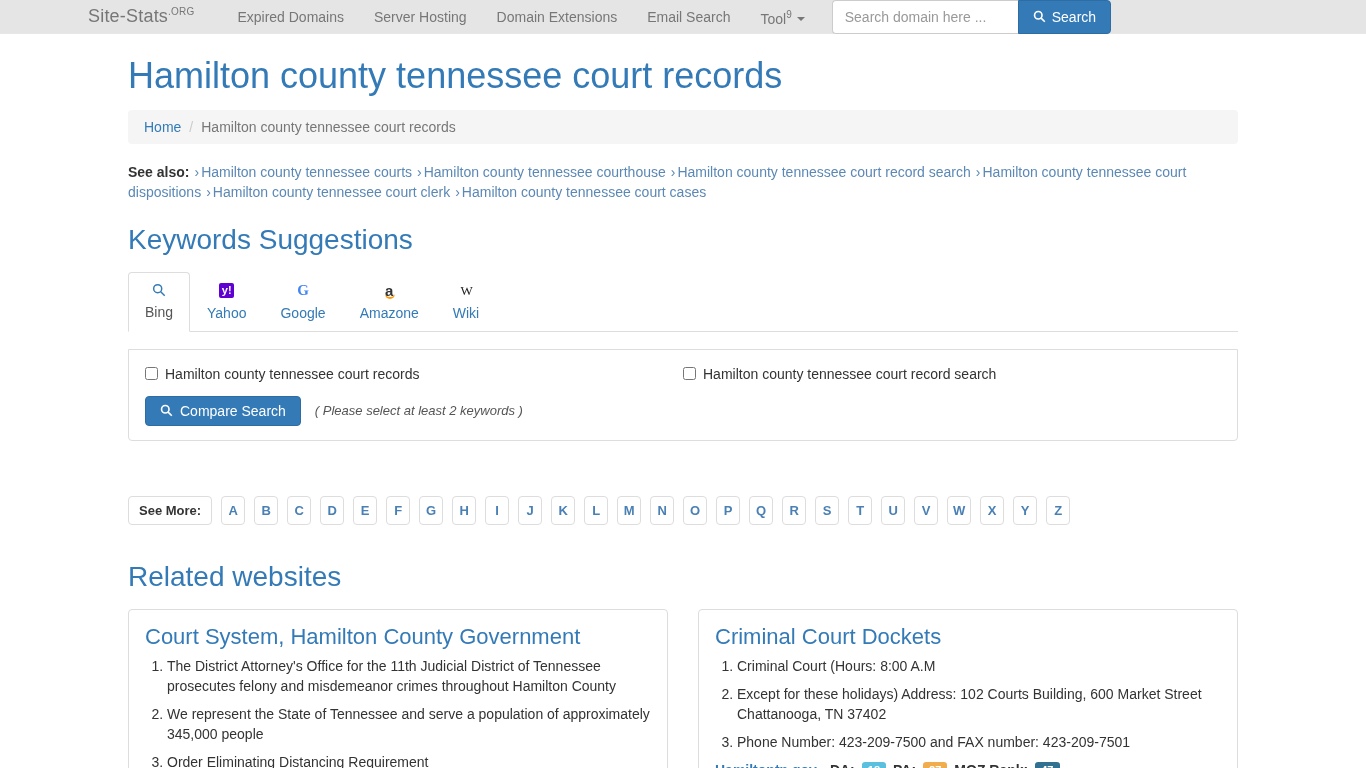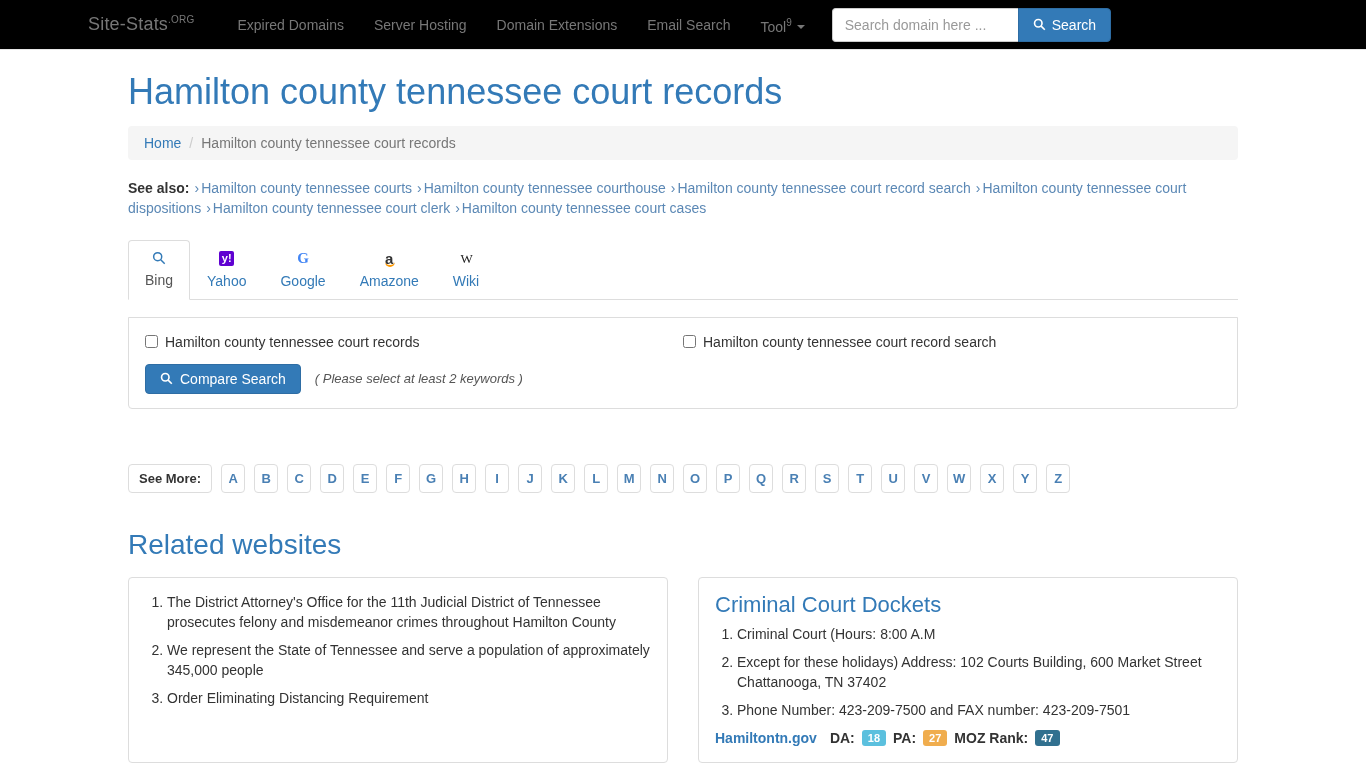--- a/index.html
+++ b/index.html
@@ -8,22 +8,22 @@
     margin: 0; padding: 0;
     width: 1366px; height: 768px;
     background: #ffffff;
     font-family: "Liberation Sans", sans-serif;
     color: #333333;
     overflow: hidden;
   }
 
   
   .navbar {
-    height: 50px;
-    background: #000000;
+    height: 34px;
+    background: #e5e5e5;
     border-bottom: 1px solid #e7e7e7;
     display: flex;
     align-items: center;
     padding: 0 0 0 88px;
     position: relative;
   }
   .brand {
     font-size: 18px;
     color: #777777;
     text-decoration: none;
@@ -355,20 +355,21 @@
   <div class="breadcrumb">
     <a href="#">Home</a>
     <span class="sep">/</span>
     <span class="active">Hamilton county tennessee court records</span>
   </div>
 
   <div class="seealso">
     <b>See also:</b><span class="chev">›</span><a href="#">Hamilton county tennessee courts</a><span class="chev">›</span><a href="#">Hamilton county tennessee courthouse</a><span class="chev">›</span><a href="#">Hamilton county tennessee court record search</a><span class="chev">›</span><a href="#">Hamilton county tennessee court dispositions</a><span class="chev">›</span><a href="#">Hamilton county tennessee court clerk</a><span class="chev">›</span><a href="#">Hamilton county tennessee court cases</a>
   </div>
 
+  <h2 class="section-title">Keywords Suggestions</h2>
 
   <div class="tabs">
     <div class="tab active">
       <span class="mg">
         <svg width="14" height="14" viewBox="0 0 16 16">
             <g fill="none" stroke="#337ab7" stroke-width="1.7">
               <circle cx="6.5" cy="6.5" r="4.6"></circle>
               <line x1="10" y1="10" x2="14.5" y2="14.5"></line>
             </g>
           </svg>
@@ -448,20 +449,21 @@
     <a class="letter" href="#">X</a>
     <a class="letter" href="#">Y</a>
     <a class="letter" href="#">Z</a>
   </div>
 
   <h2 class="section-title" style="margin-top:36px;">Related websites</h2>
 
   <div class="cards">
 
     <div class="card">
+      <h3><span>Court System, Hamilton County Government</span></h3>
       <ol>
         <li>The District Attorney's Office for the 11th Judicial District of Tennessee prosecutes felony and misdemeanor crimes throughout Hamilton County</li>
         <li>We represent the State of Tennessee and serve a population of approximately 345,000 people</li>
         <li>Order Eliminating Distancing Requirement</li>
       </ol>
     </div>
 
     <div class="card">
       <h3><span>Criminal Court Dockets</span></h3>
       <ol>

